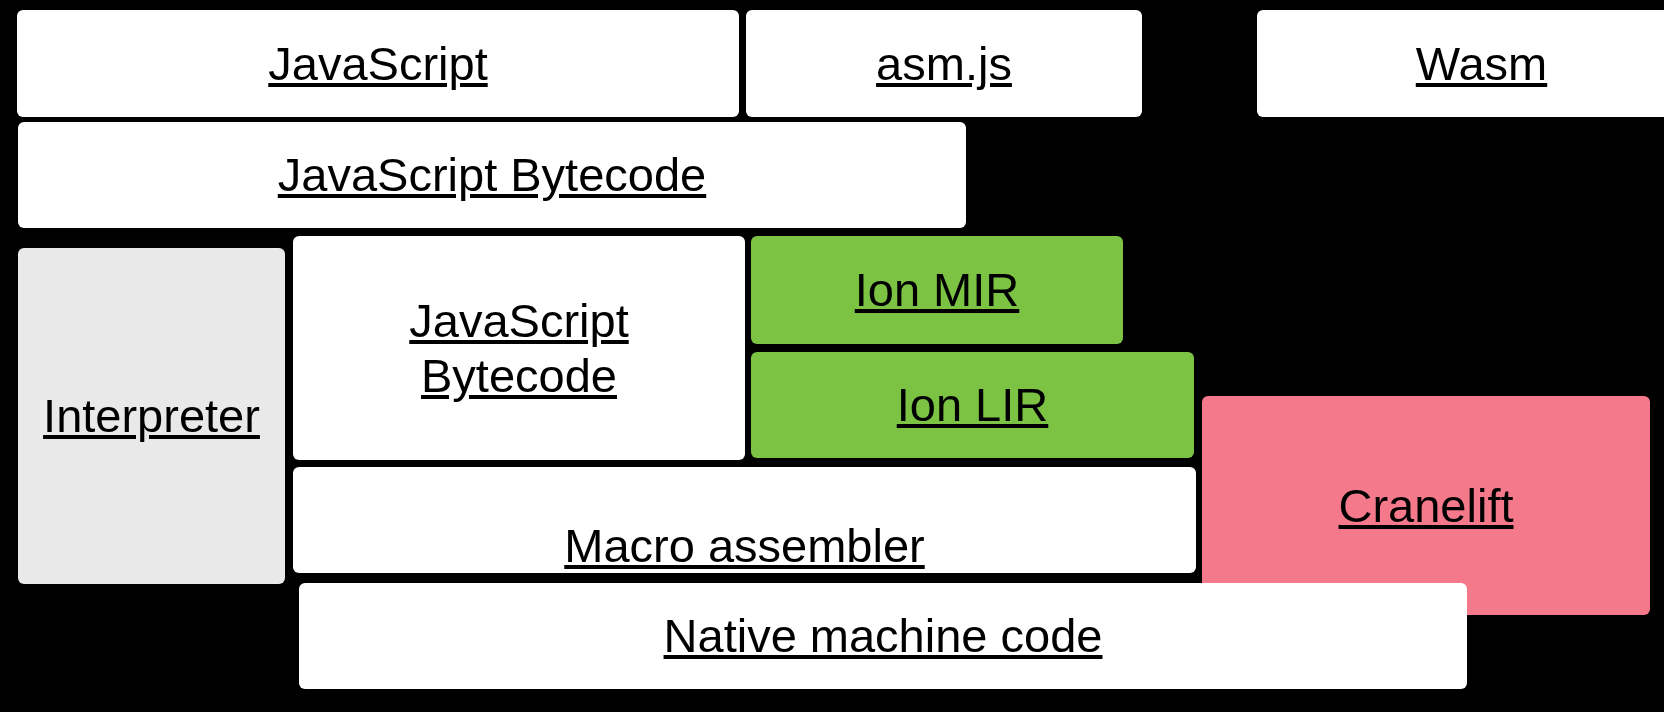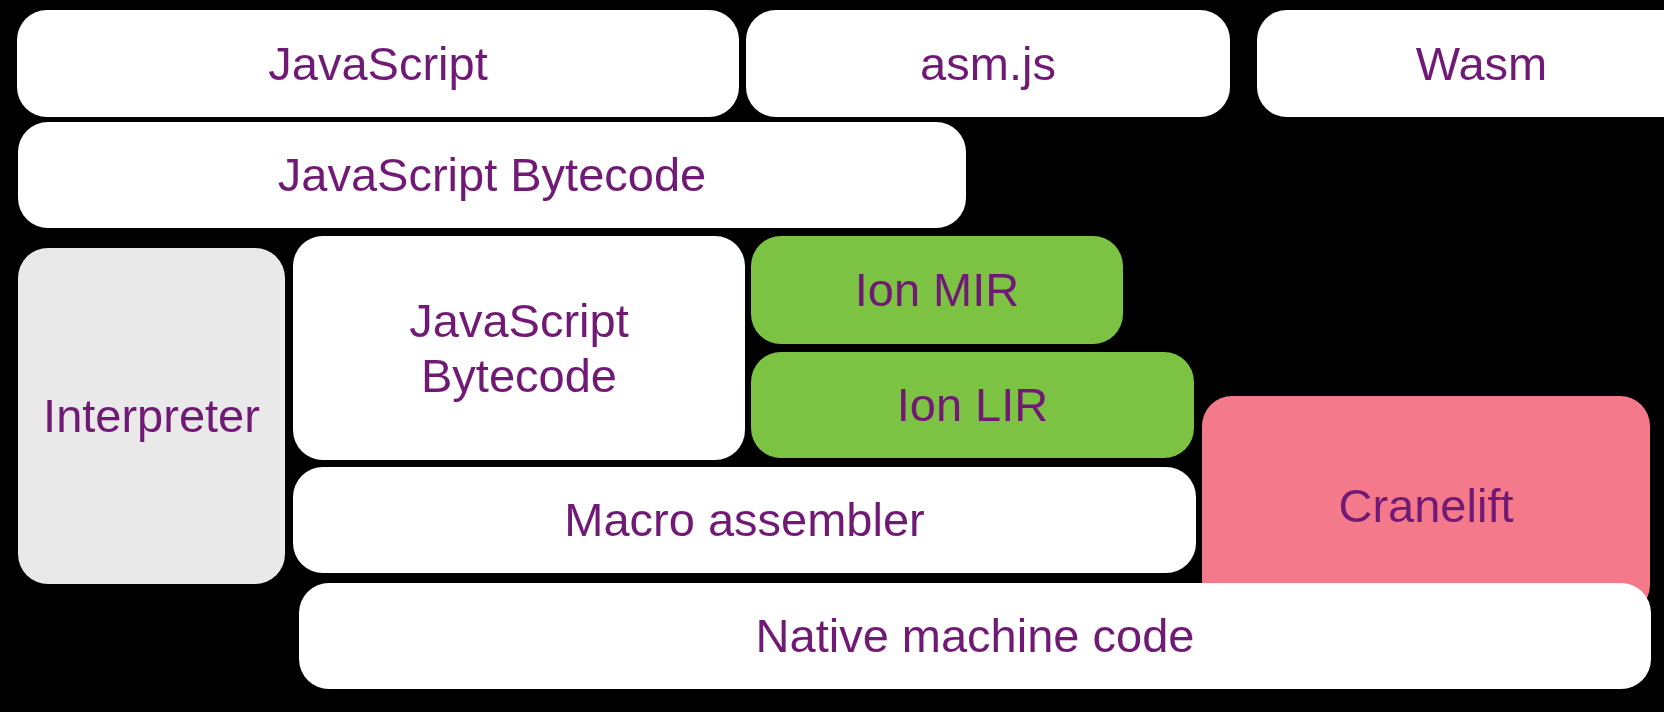--- a/index.html
+++ b/index.html
@@ -14,40 +14,41 @@
     background: #000000;
     overflow: hidden;
     font-family: "Liberation Sans", sans-serif;
   }
   .box {
     position: absolute;
     display: flex;
     align-items: center;
     justify-content: center;
     flex-direction: column;
-    border-radius: 30px;
-    color: #701a75;
+    border-radius: 6px;
+    color: #000000;
     font-size: 47px;
     line-height: 1.18;
     text-align: center;
     background: #ffffff;
+    text-decoration: underline;
   }
   
   .b-javascript      { left:  17px; top:  10px; width:  722px; height: 107px; }
-  .b-asmjs           { left: 746px; top:  10px; width:  484px; height: 107px; }
+  .b-asmjs           { left: 746px; top:  10px; width:  396px; height: 107px; }
   .b-wasm            { left: 1257px; top: 10px; width:  449px; height: 107px; }
   .b-js-bytecode     { left:  18px; top: 122px; width:  948px; height: 106px; text-align: center; }
   .b-baldrmonkey     { left: 974px; top: 122px; width:  448px; height: 108px; }
   .b-interpreter     { left:  18px; top: 236px; width:  267px; height: 336px; }
   .b-js-baseline     { left: 293px; top: 236px; width:  452px; height: 224px; }
   .b-ion-mir         { left: 751px; top: 236px; width:  372px; height: 108px; }
   .b-ion-lir         { left: 751px; top: 352px; width:  443px; height: 106px; text-align: right; }
   .b-cranelift       { left: 1202px; top: 352px; width: 448px; height: 219px; }
   .b-macro-assembler { left: 293px; top: 467px; width:  903px; height: 106px; }
-  .b-native-code     { left: 299px; top: 583px; width: 1352px; height: 106px; }
+  .b-native-code     { left: 299px; top: 583px; width: 1168px; height: 106px; }
   .lbl { display: block; }
 </style>
 </head>
 <body>
 
 <div class="canvas" style="background-color: rgb(0, 0, 0);">
 
   <div class="box b-javascript" style="background-color: rgb(255, 255, 255);">
     <span class="lbl">JavaScript</span>
   </div>
@@ -79,21 +80,21 @@
   </div>
 
   <div class="box b-ion-lir" style="background-color: rgb(124, 195, 68);">
     <span class="lbl">Ion LIR</span>
   </div>
 
   <div class="box b-cranelift" style="background-color: rgb(244, 121, 139); margin-top: 44px;">
     <span class="lbl">Cranelift</span>
   </div>
 
-  <div class="box b-macro-assembler" style="background-color: rgb(255, 255, 255);">
+  <div class="box b-macro-assembler" style="background-color: rgb(255, 255, 255); justify-content: flex-end;">
     <span class="lbl">Macro assembler</span>
   </div>
 
   <div class="box b-native-code" style="background-color: rgb(255, 255, 255);">
     <span class="lbl">Native machine code</span>
   </div>
 
 </div>
 
 </body></html>

